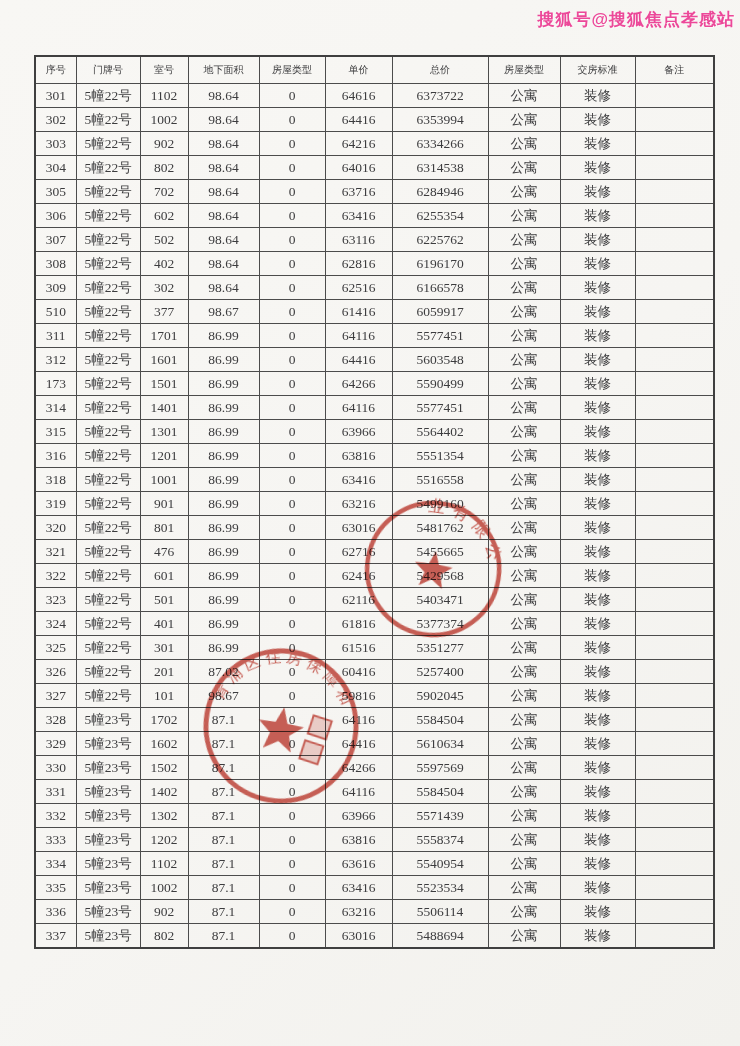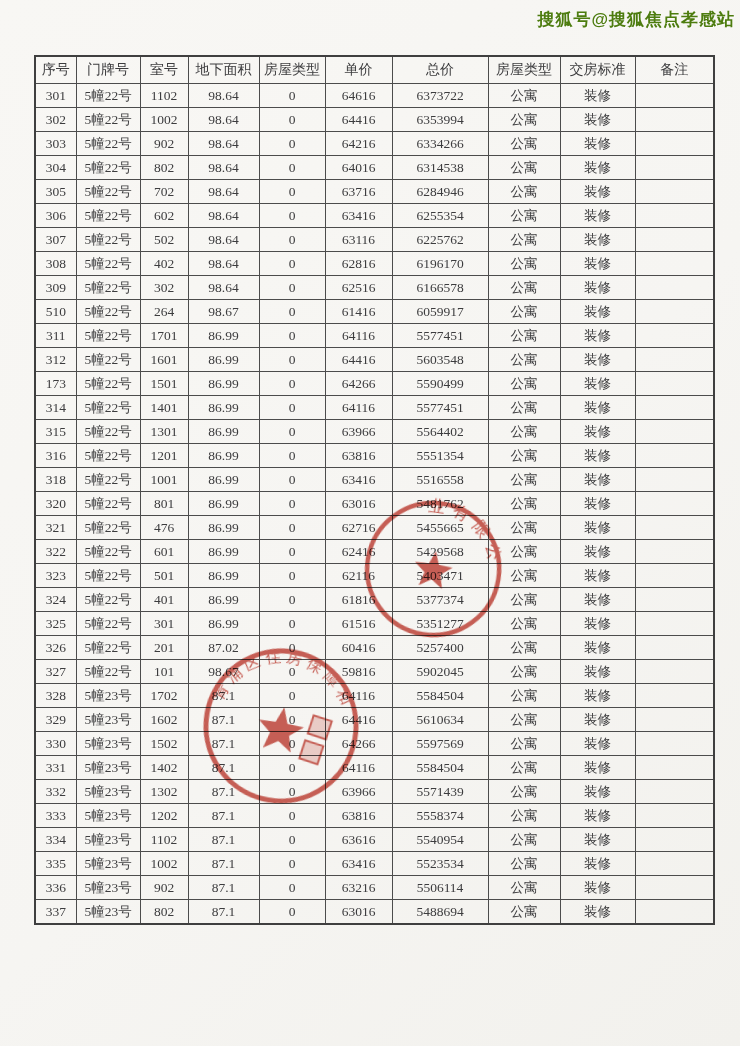--- a/index.html
+++ b/index.html
@@ -4,34 +4,34 @@
 <style>
   html,body{margin:0;padding:0;}
   body{
     width:740px;height:1046px;position:relative;overflow:hidden;
     background:linear-gradient(135deg,#f8f7f4 0%,#f6f5f2 55%,#f2f1ed 100%);
     font-family:"Liberation Serif","DejaVu Serif",serif;
   }
   .watermark{
     position:absolute;top:8px;right:5px;
     font-family:"Liberation Sans","DejaVu Sans",sans-serif;
-    font-weight:bold;font-size:17px;letter-spacing:1px;color:#4d7c0f;
+    font-weight:bold;font-size:17px;letter-spacing:1px;color:#ec4899;
     text-shadow:1px 1px 0 rgba(255,255,255,.55);
   }
   table.price-table{
     position:absolute;left:34px;top:55px;width:679px;
     border-collapse:collapse;table-layout:fixed;
     border:2px solid #3f3f3f;
   }
   .price-table th,.price-table td{
     border:1px solid #4c4c4c;text-align:center;vertical-align:middle;
     color:#3c3c3e;font-size:13.5px;padding:0;height:23px;line-height:23px;
     white-space:nowrap;overflow:hidden;
   }
-  .price-table thead th{height:26px;line-height:26px;font-weight:normal;font-size:14px;}
+  .price-table thead th{height:26px;line-height:26px;font-weight:normal;font-size:10px;}
   .stamp{position:absolute;mix-blend-mode:multiply;opacity:.82;filter:blur(.35px);}
   #stamp-company{left:360px;top:497px;transform:rotate(9deg);}
   #stamp-bureau{left:200px;top:645px;transform:rotate(10deg);}
 </style>
 </head>
 <body>
 
 <div class="watermark">搜狐号@搜狐焦点孝感站</div>
 
 <table class="price-table">
@@ -166,21 +166,21 @@
         <td>0</td>
         <td>62516</td>
         <td>6166578</td>
         <td>公寓</td>
         <td>装修</td>
         <td></td>
       </tr>
       <tr>
         <td>510</td>
         <td>5幢22号</td>
-        <td>264</td>
+        <td>377</td>
         <td>98.67</td>
         <td>0</td>
         <td>61416</td>
         <td>6059917</td>
         <td>公寓</td>
         <td>装修</td>
         <td></td>
       </tr>
       <tr>
         <td>311</td>
@@ -255,20 +255,32 @@
         <td></td>
       </tr>
       <tr>
         <td>318</td>
         <td>5幢22号</td>
         <td>1001</td>
         <td>86.99</td>
         <td>0</td>
         <td>63416</td>
         <td>5516558</td>
+        <td>公寓</td>
+        <td>装修</td>
+        <td></td>
+      </tr>
+      <tr>
+        <td>319</td>
+        <td>5幢22号</td>
+        <td>901</td>
+        <td>86.99</td>
+        <td>0</td>
+        <td>63216</td>
+        <td>5499160</td>
         <td>公寓</td>
         <td>装修</td>
         <td></td>
       </tr>
       <tr>
         <td>320</td>
         <td>5幢22号</td>
         <td>801</td>
         <td>86.99</td>
         <td>0</td>

